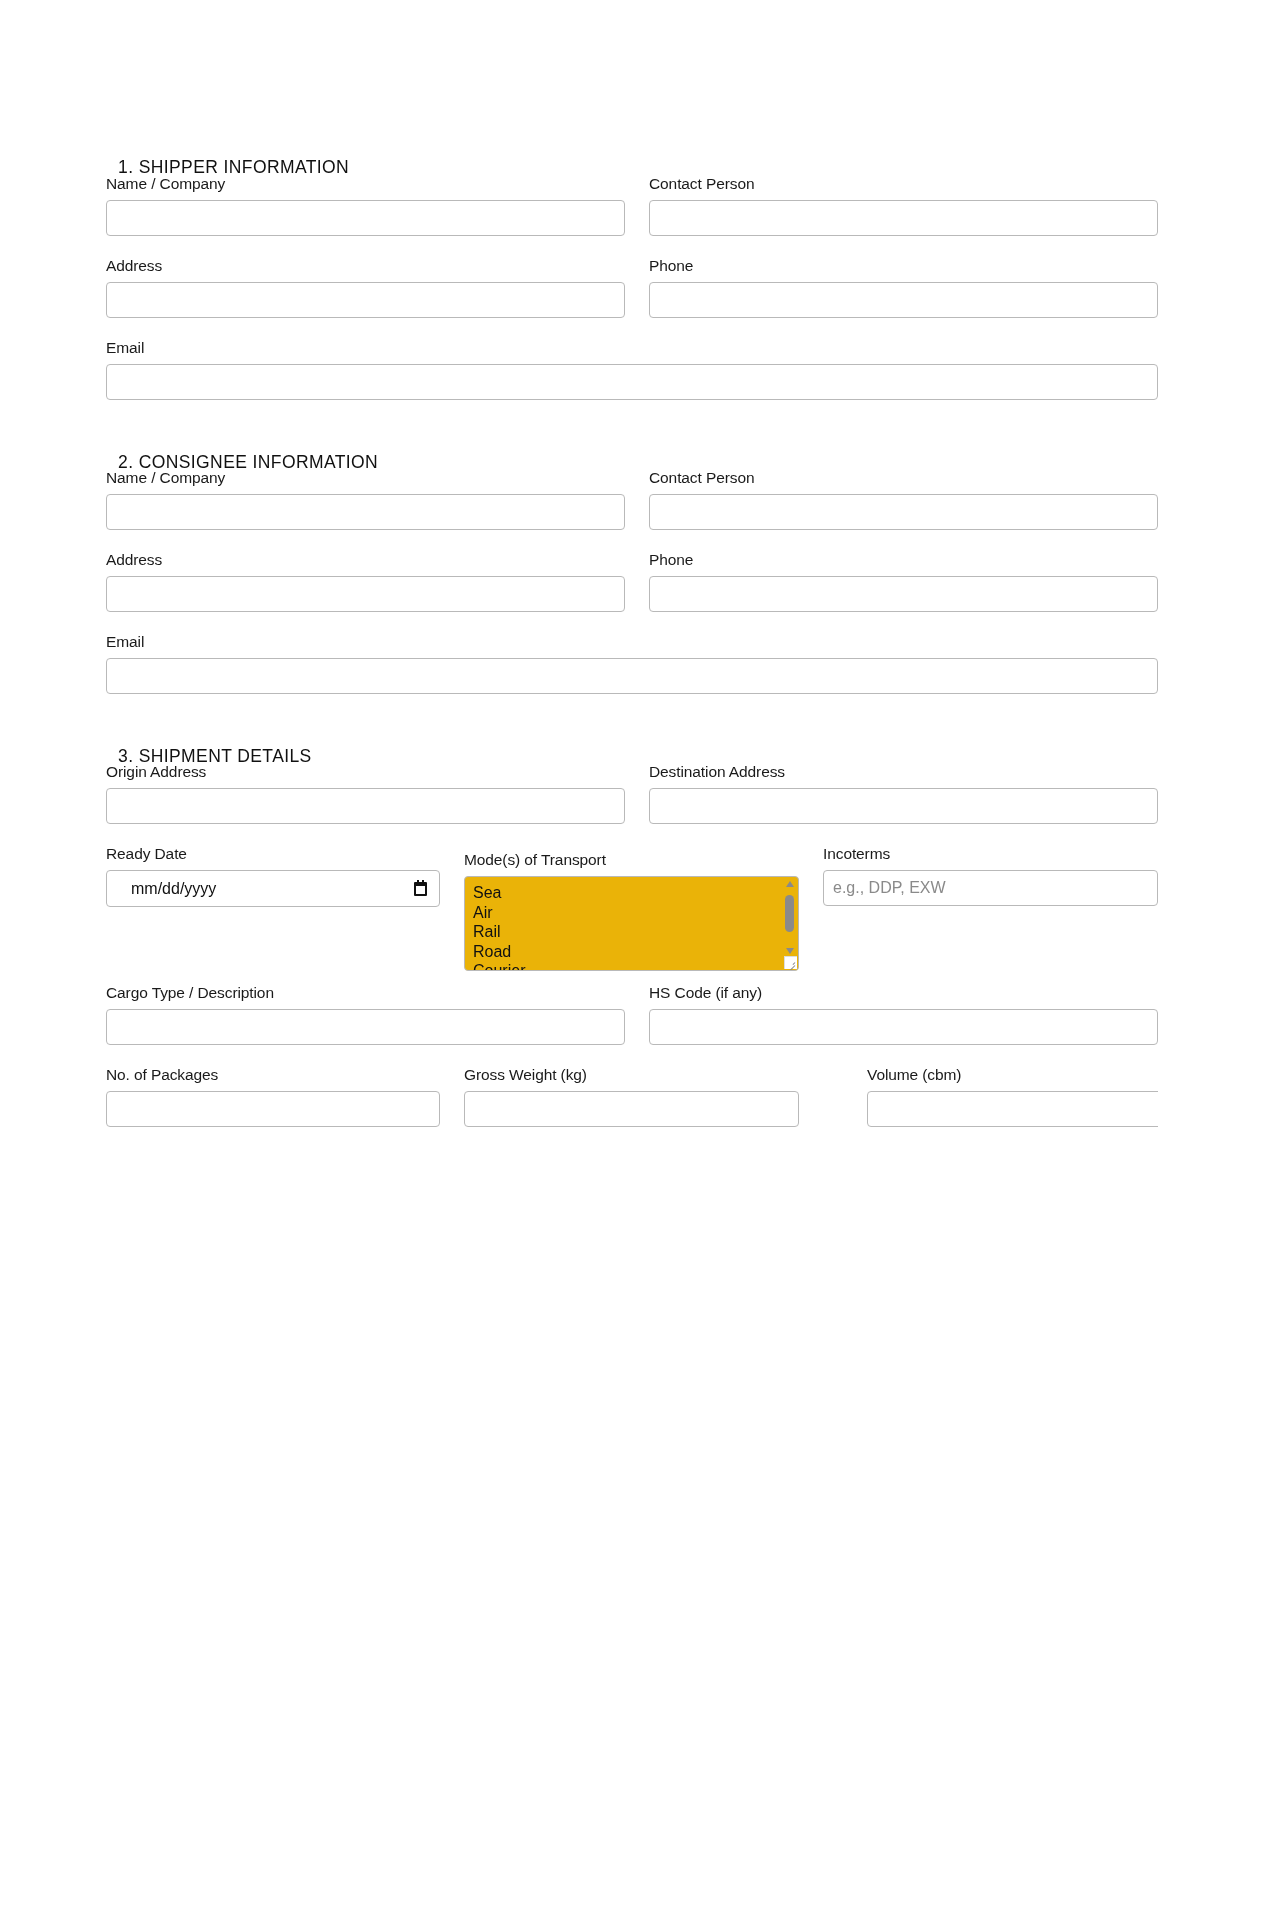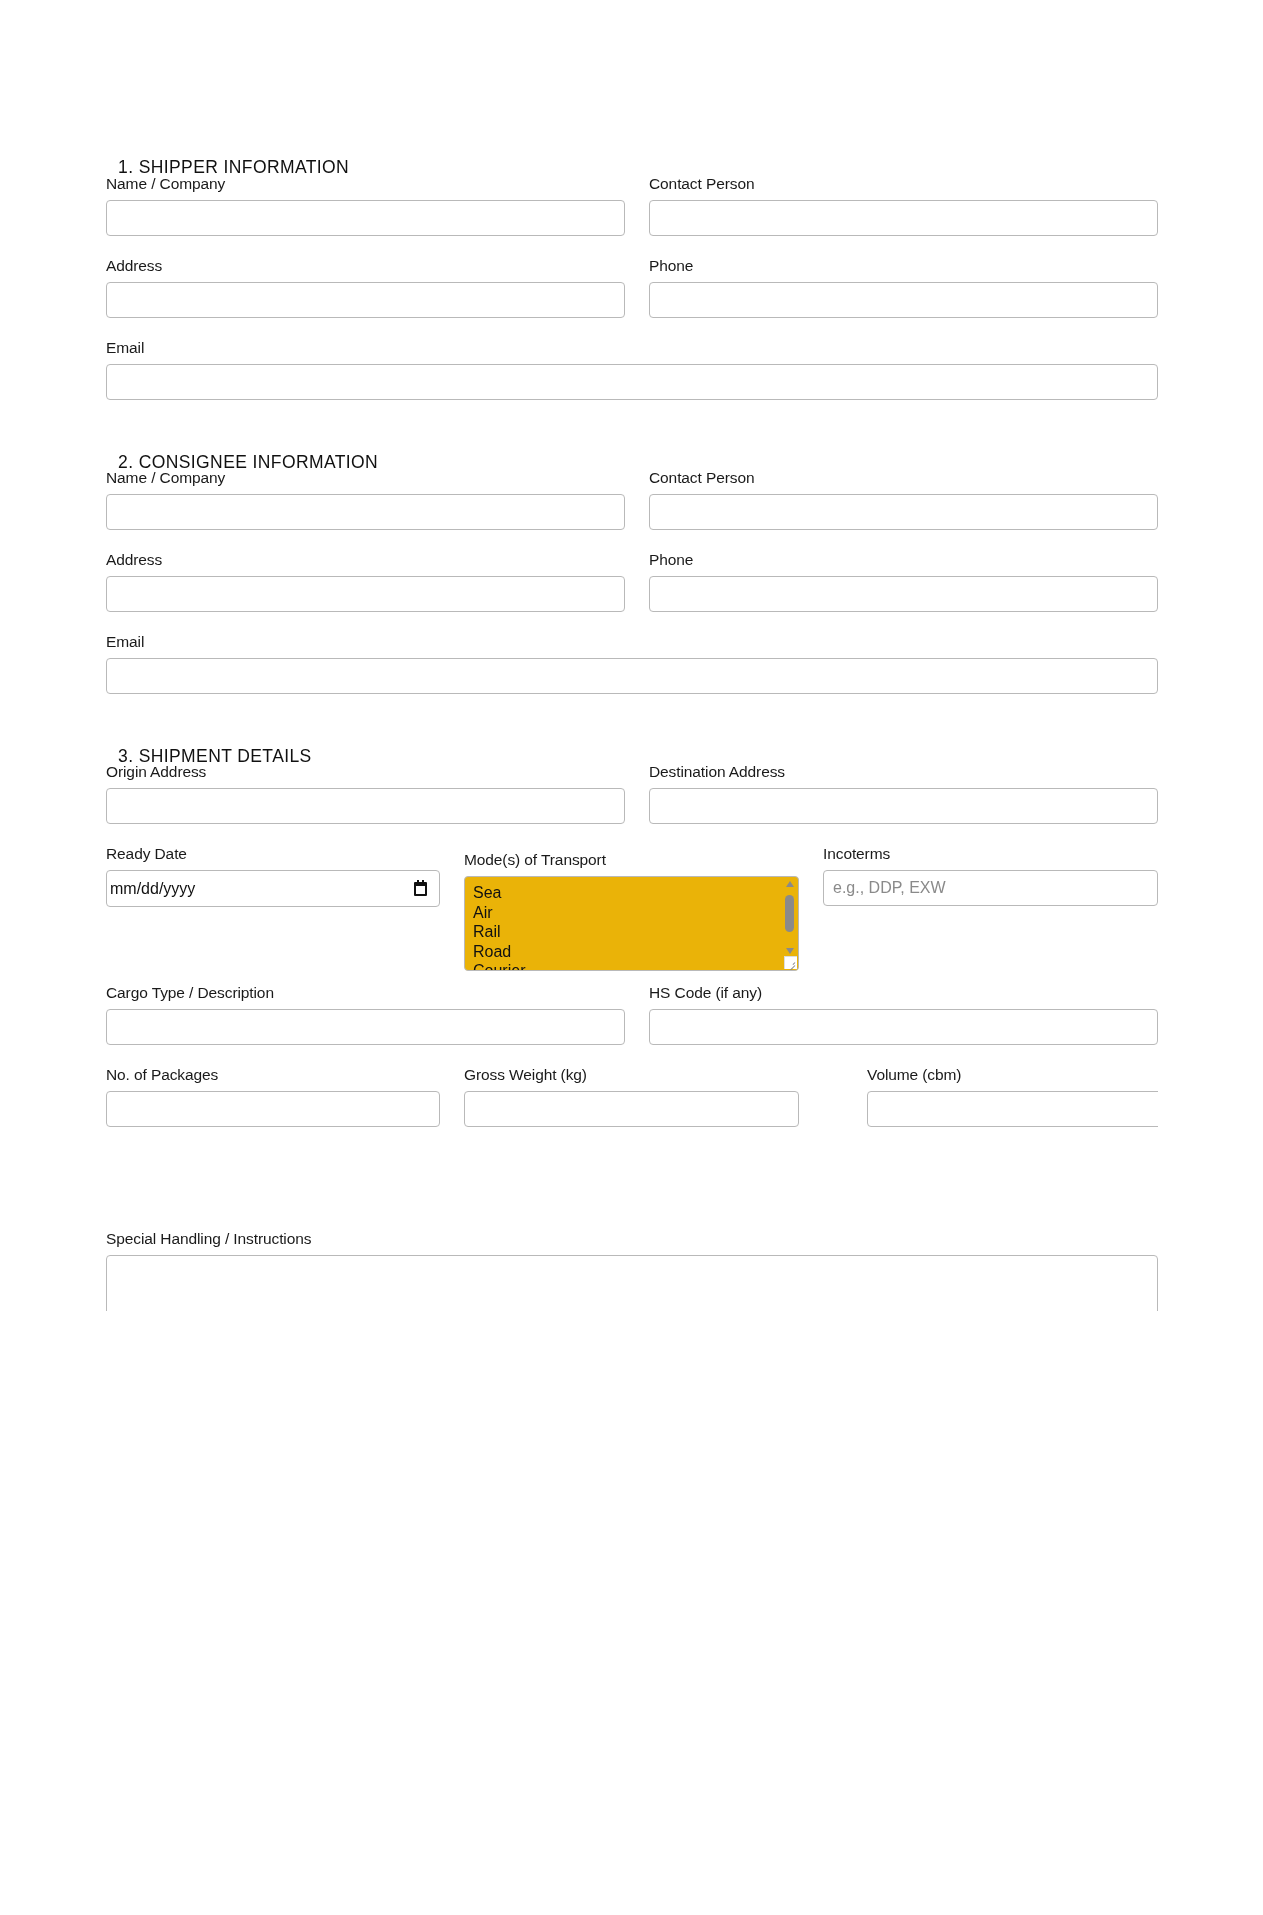--- a/index.html
+++ b/index.html
@@ -72,21 +72,21 @@
       padding: 12px 9px;
       color: #4d7c0f;
       outline: none;
     }
     .input::placeholder { color: #8a8a8a; }
     .date-input {
       display: flex;
       align-items: center;
       justify-content: space-between;
       height: 37px;
-      padding: 0 10px 0 3px;
+      padding: 0 10px 0 24px;
       color: #111;
       font-size: 16px;
     }
     .calendar-icon {
       width: 13px;
       height: 14px;
       border: 2px solid #111;
       border-top-width: 4px;
       border-radius: 1px;
       position: relative;
@@ -301,18 +301,14 @@
   <div class="field" style="left:358px; top:1066px; width:335px;">
     <label>Gross Weight (kg)</label>
     <input class="input" type="text" value="" style="">
   </div>
   <div class="field" style="left:717px; top:1066px; width:335px;margin-left:44px;">
     <label>Volume (cbm)</label>
     <input class="input" type="text" value="" style="">
   </div>
 
 
-  <div class="field" style="left:0; top:1230px; width:1052px;">
-    <label>Special Handling / Instructions</label>
-    <div class="textarea"></div>
-  </div>
 
 </div>
 
 </body></html>

